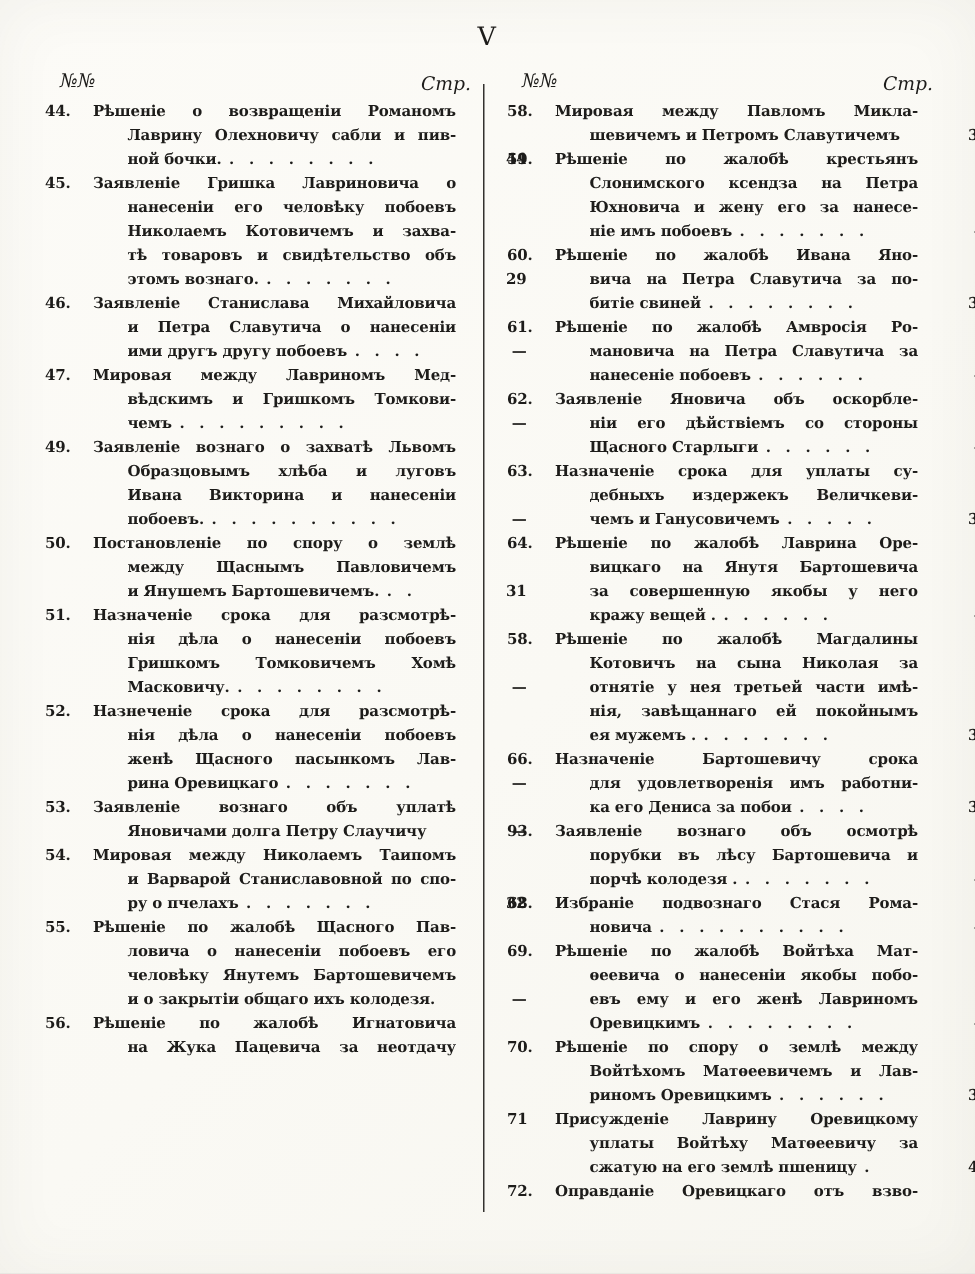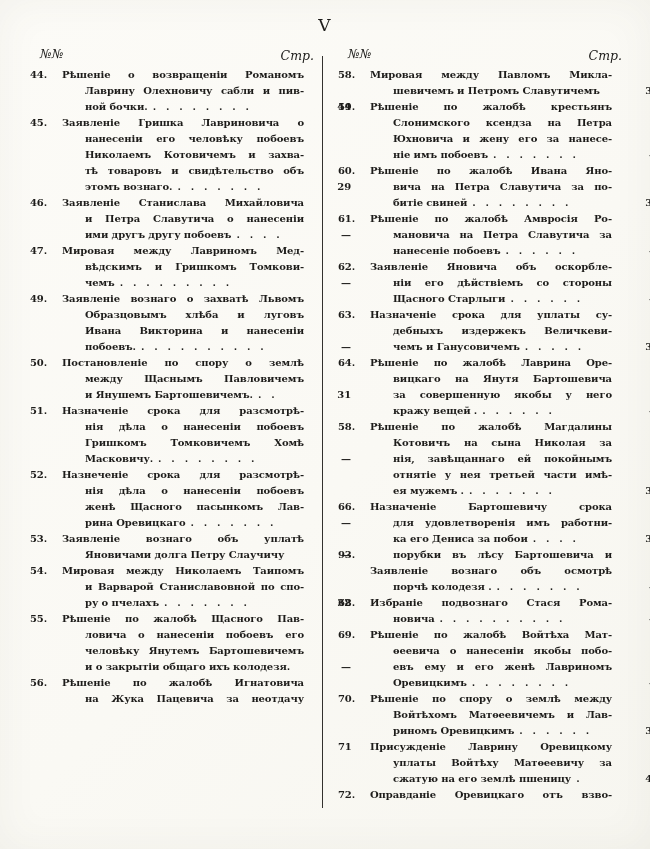--- a/index.html
+++ b/index.html
@@ -245,40 +245,40 @@
           <div class="line cont">за совершенную якобы у него</div>
           <div class="line cont lastline">кражу вещей .<span class="dots">. . . . . .</span><span class="pg">—</span></div>
         </div>
   </div>
 
   <div class="entry">
     <span class="num">58.</span>
     <div class="lines">
           <div class="line">Рѣшеніе по жалобѣ Магдалины</div>
           <div class="line cont">Котовичъ на сына Николая за</div>
+          <div class="line cont">отнятіе у нея третьей части имѣ-</div>
           <div class="line cont">нія, завѣщаннаго ей покойнымъ</div>
-          <div class="line cont">отнятіе у нея третьей части имѣ-</div>
           <div class="line cont lastline">ея мужемъ .<span class="dots">. . . . . . .</span><span class="pg">37</span></div>
         </div>
   </div>
 
   <div class="entry">
     <span class="num">66.</span>
     <div class="lines">
           <div class="line">Назначеніе Бартошевичу срока</div>
           <div class="line cont">для удовлетворенія имъ работни-</div>
           <div class="line cont lastline">ка его Дениса за побои<span class="dots">. . . .</span><span class="pg">38</span></div>
         </div>
   </div>
 
   <div class="entry">
     <span class="num">93.</span>
     <div class="lines">
+          <div class="line">Заявленіе вознаго объ осмотрѣ</div>
           <div class="line cont">порубки въ лѣсу Бартошевича и</div>
-          <div class="line">Заявленіе вознаго объ осмотрѣ</div>
           <div class="line cont lastline">порчѣ колодезя .<span class="dots">. . . . . . .</span><span class="pg">—</span></div>
         </div>
   </div>
 
   <div class="entry">
     <span class="num">68.</span>
     <div class="lines">
           <div class="line">Избраніе подвознаго Стася Рома-</div>
           <div class="line cont lastline">новича<span class="dots">. . . . . . . . . .</span><span class="pg">—</span></div>
         </div>

